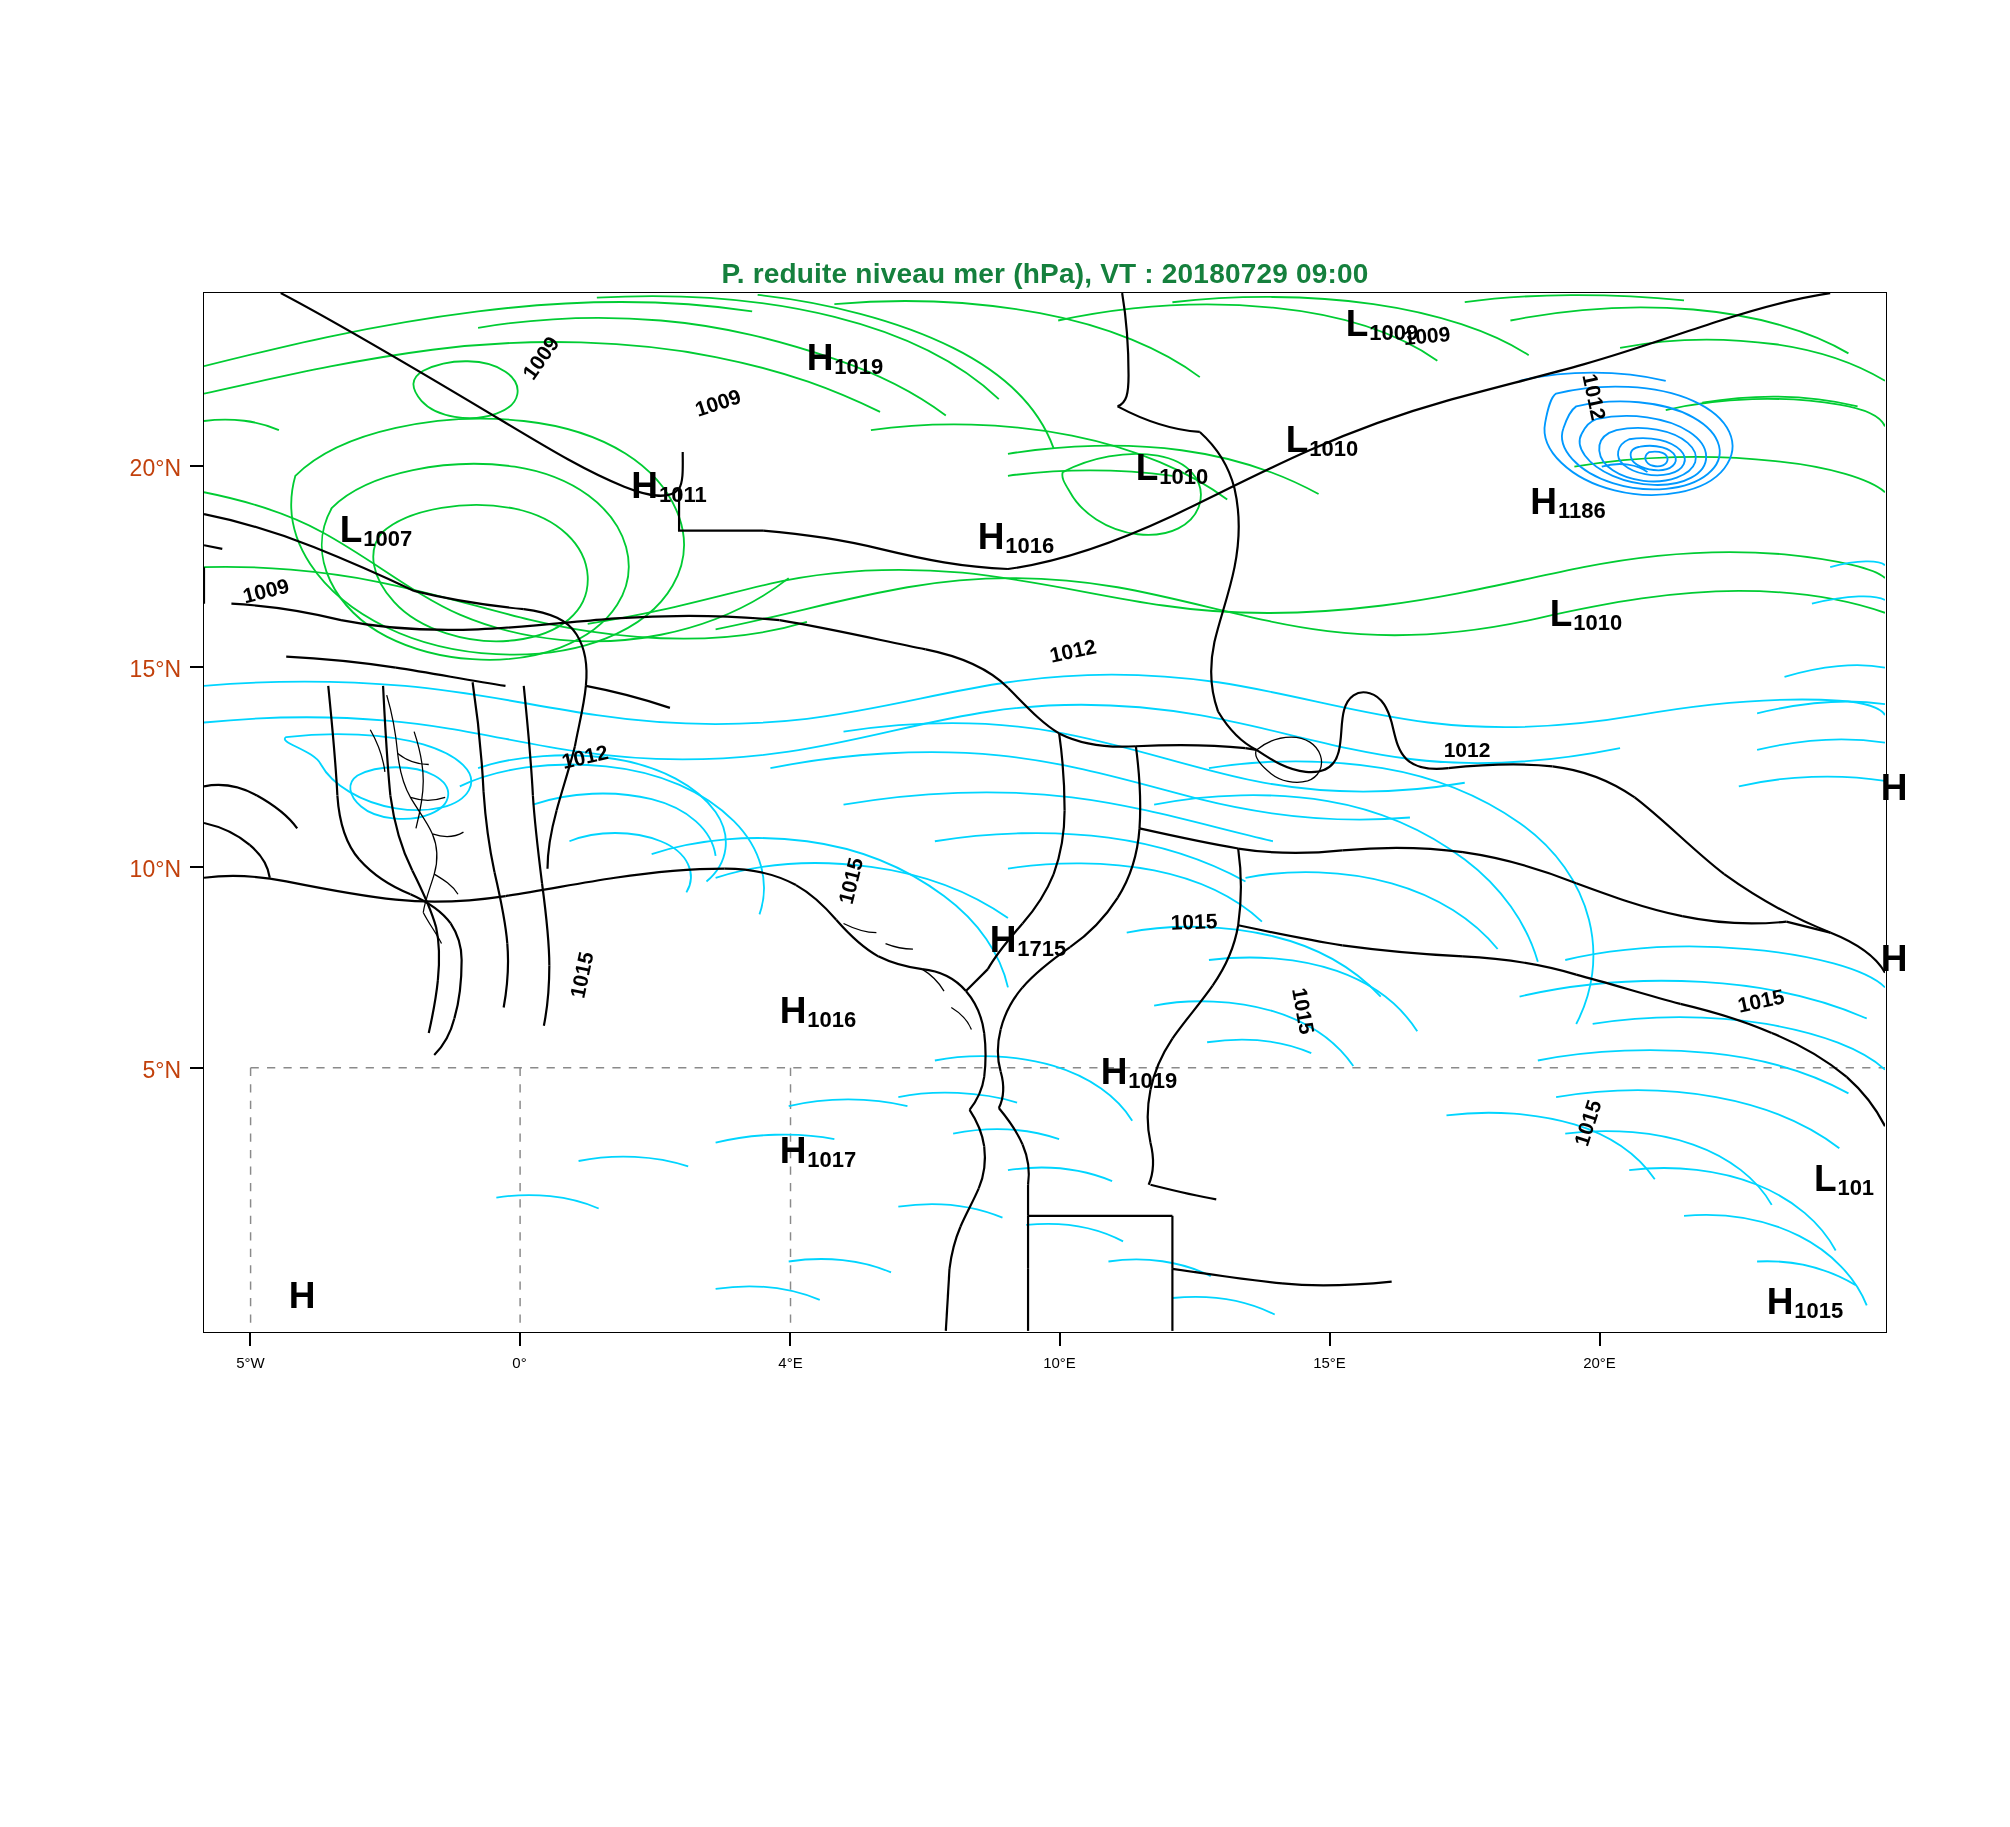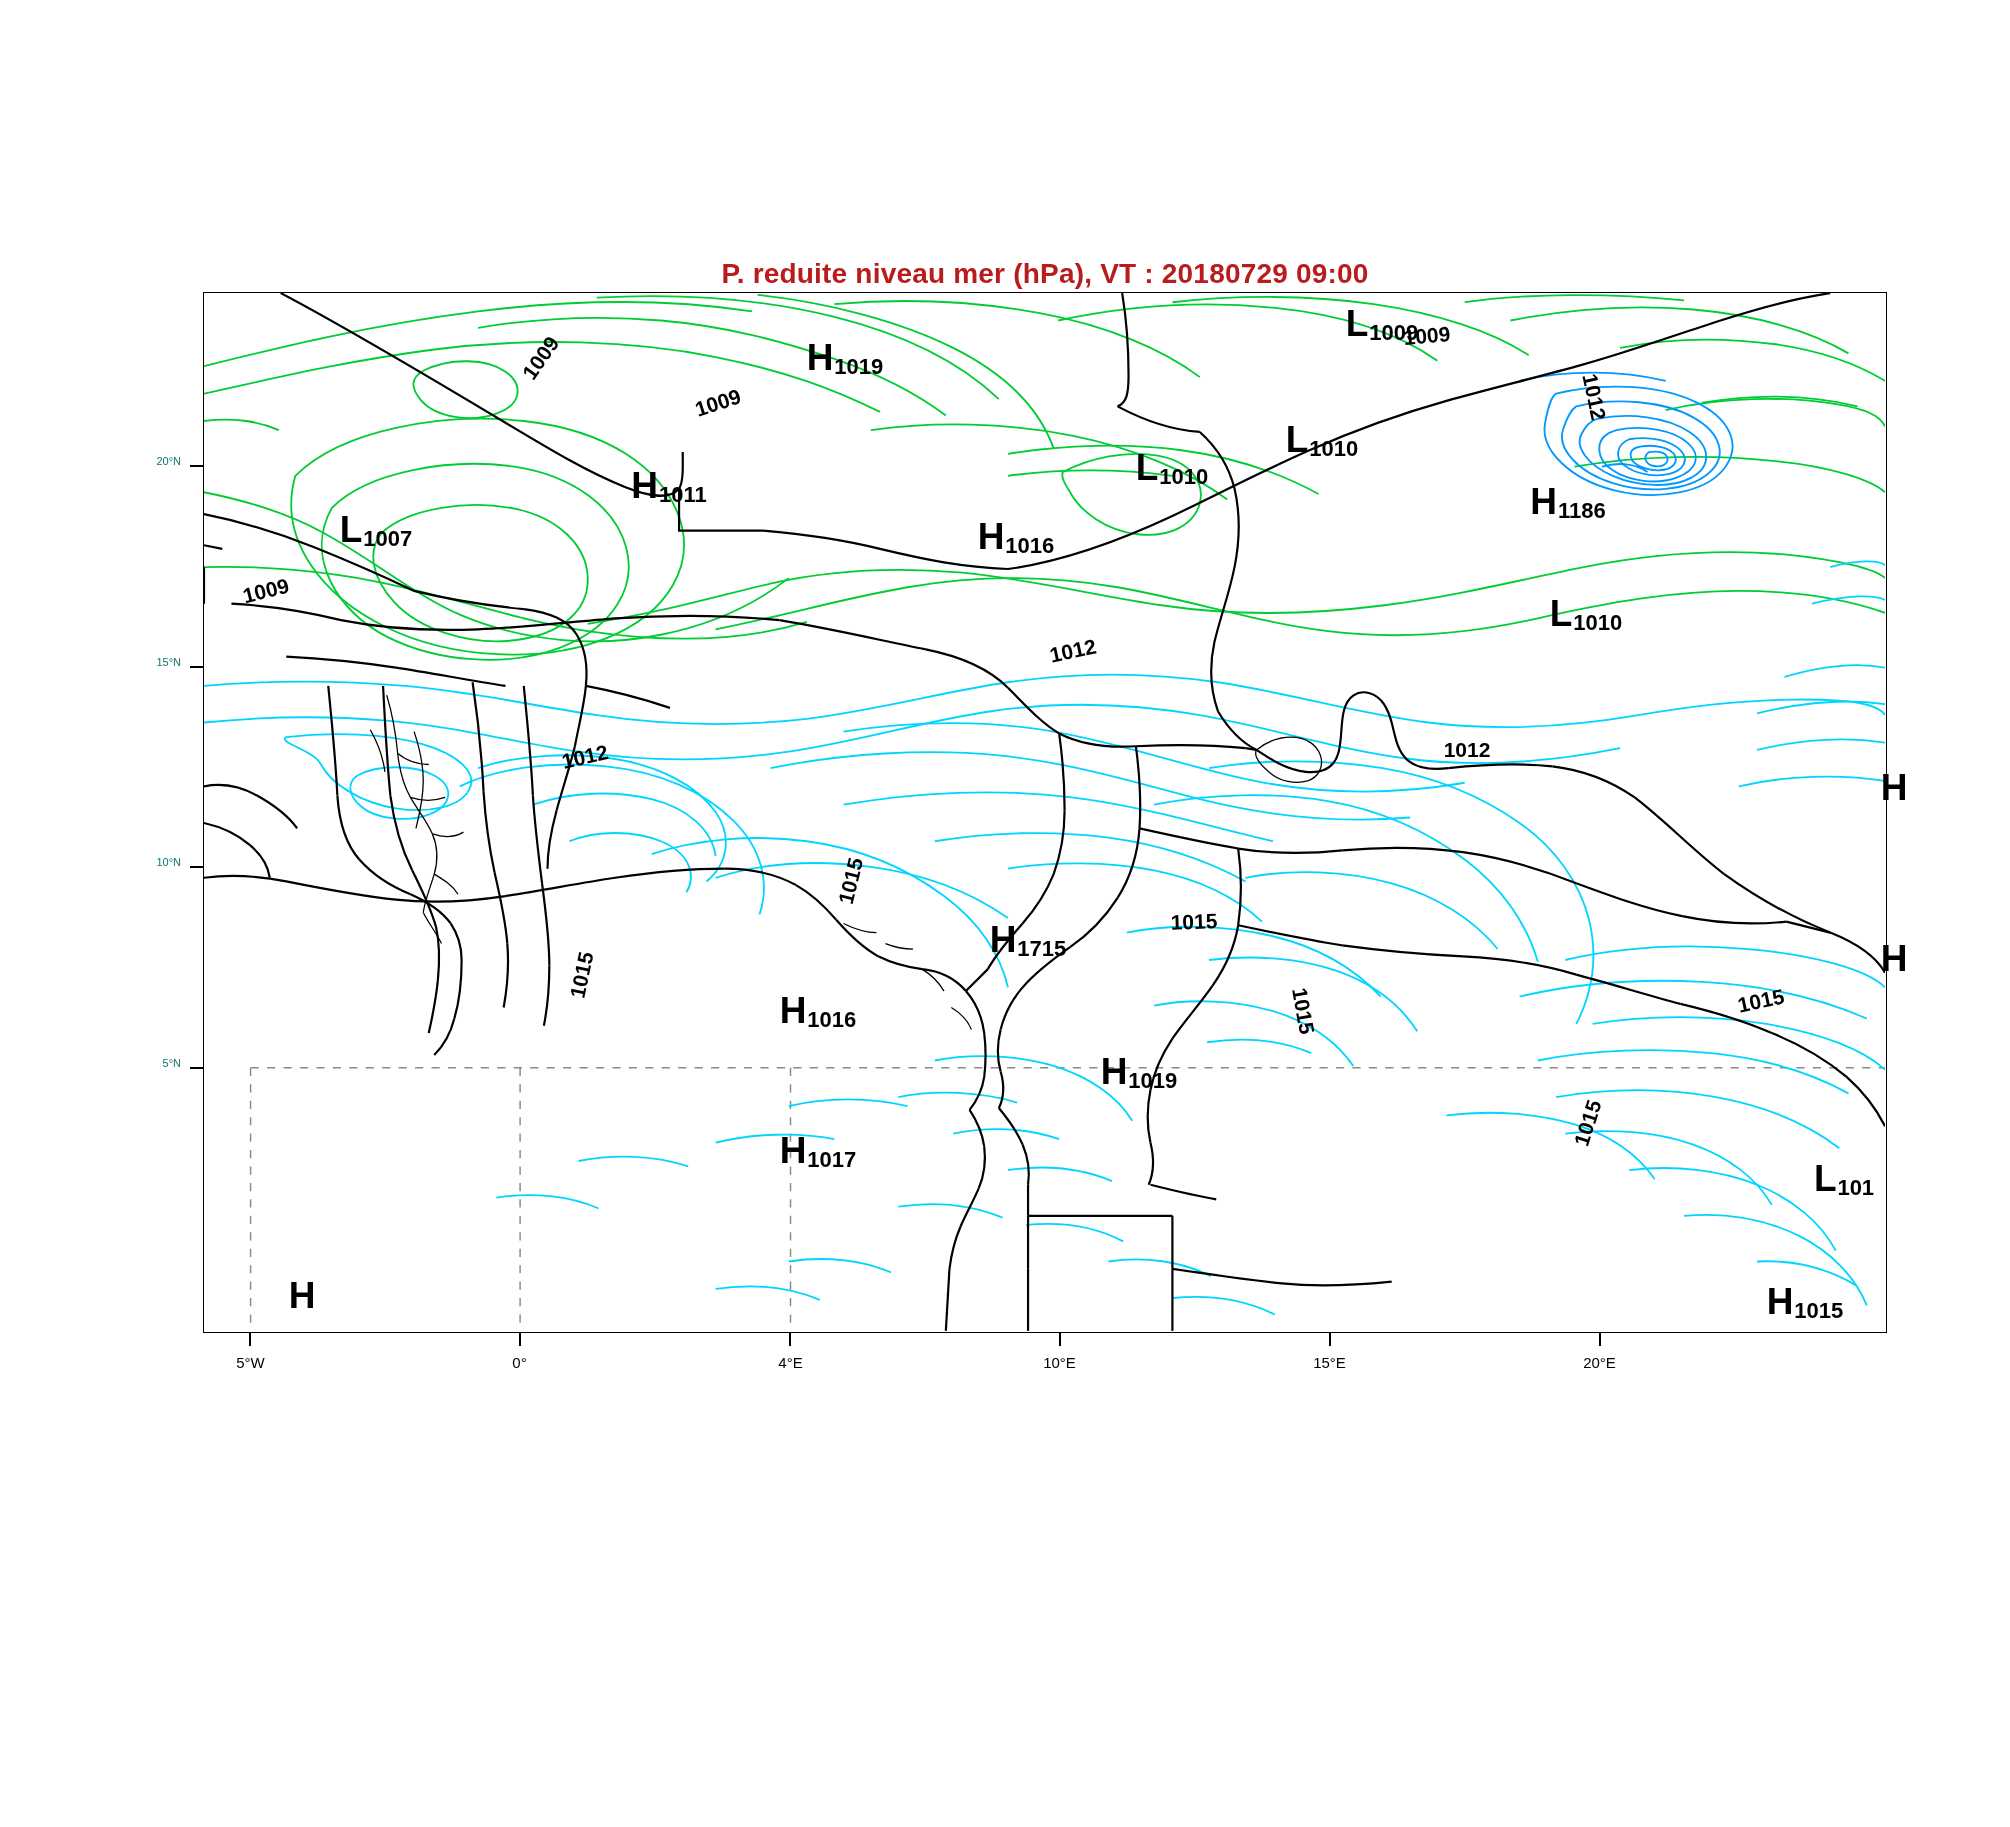--- a/index.html
+++ b/index.html
@@ -20,21 +20,21 @@
   }
   
   #chart-title {
     position: absolute;
     left: 0;
     top: 258px;
     width: 2010px;
     text-align: center;
     font-size: 28px;
     font-weight: bold;
-    color: #b91c1c;
+    color: #15803d;
     letter-spacing: 0.2px;
     padding-left: 80px;
     box-sizing: border-box;
   }
   
   #map-frame {
     position: absolute;
     left: 203px;
     top: 292px;
     width: 1684px;
@@ -59,22 +59,22 @@
     height: 1.8px;
     left: 190px;
   }
   .tick-x {
     height: 12.8px;
     width: 1.8px;
     top: 1333px;
   }
   .lat-label {
     position: absolute;
-    font-size: 11px;
-    color: #0f766e;
+    font-size: 23px;
+    color: #c2410c;
     text-align: right;
     width: 101px;
     left: 80px;
   }
   .lon-label {
     position: absolute;
     font-size: 15px;
     color: #000000;
     text-align: center;
     width: 91px;

